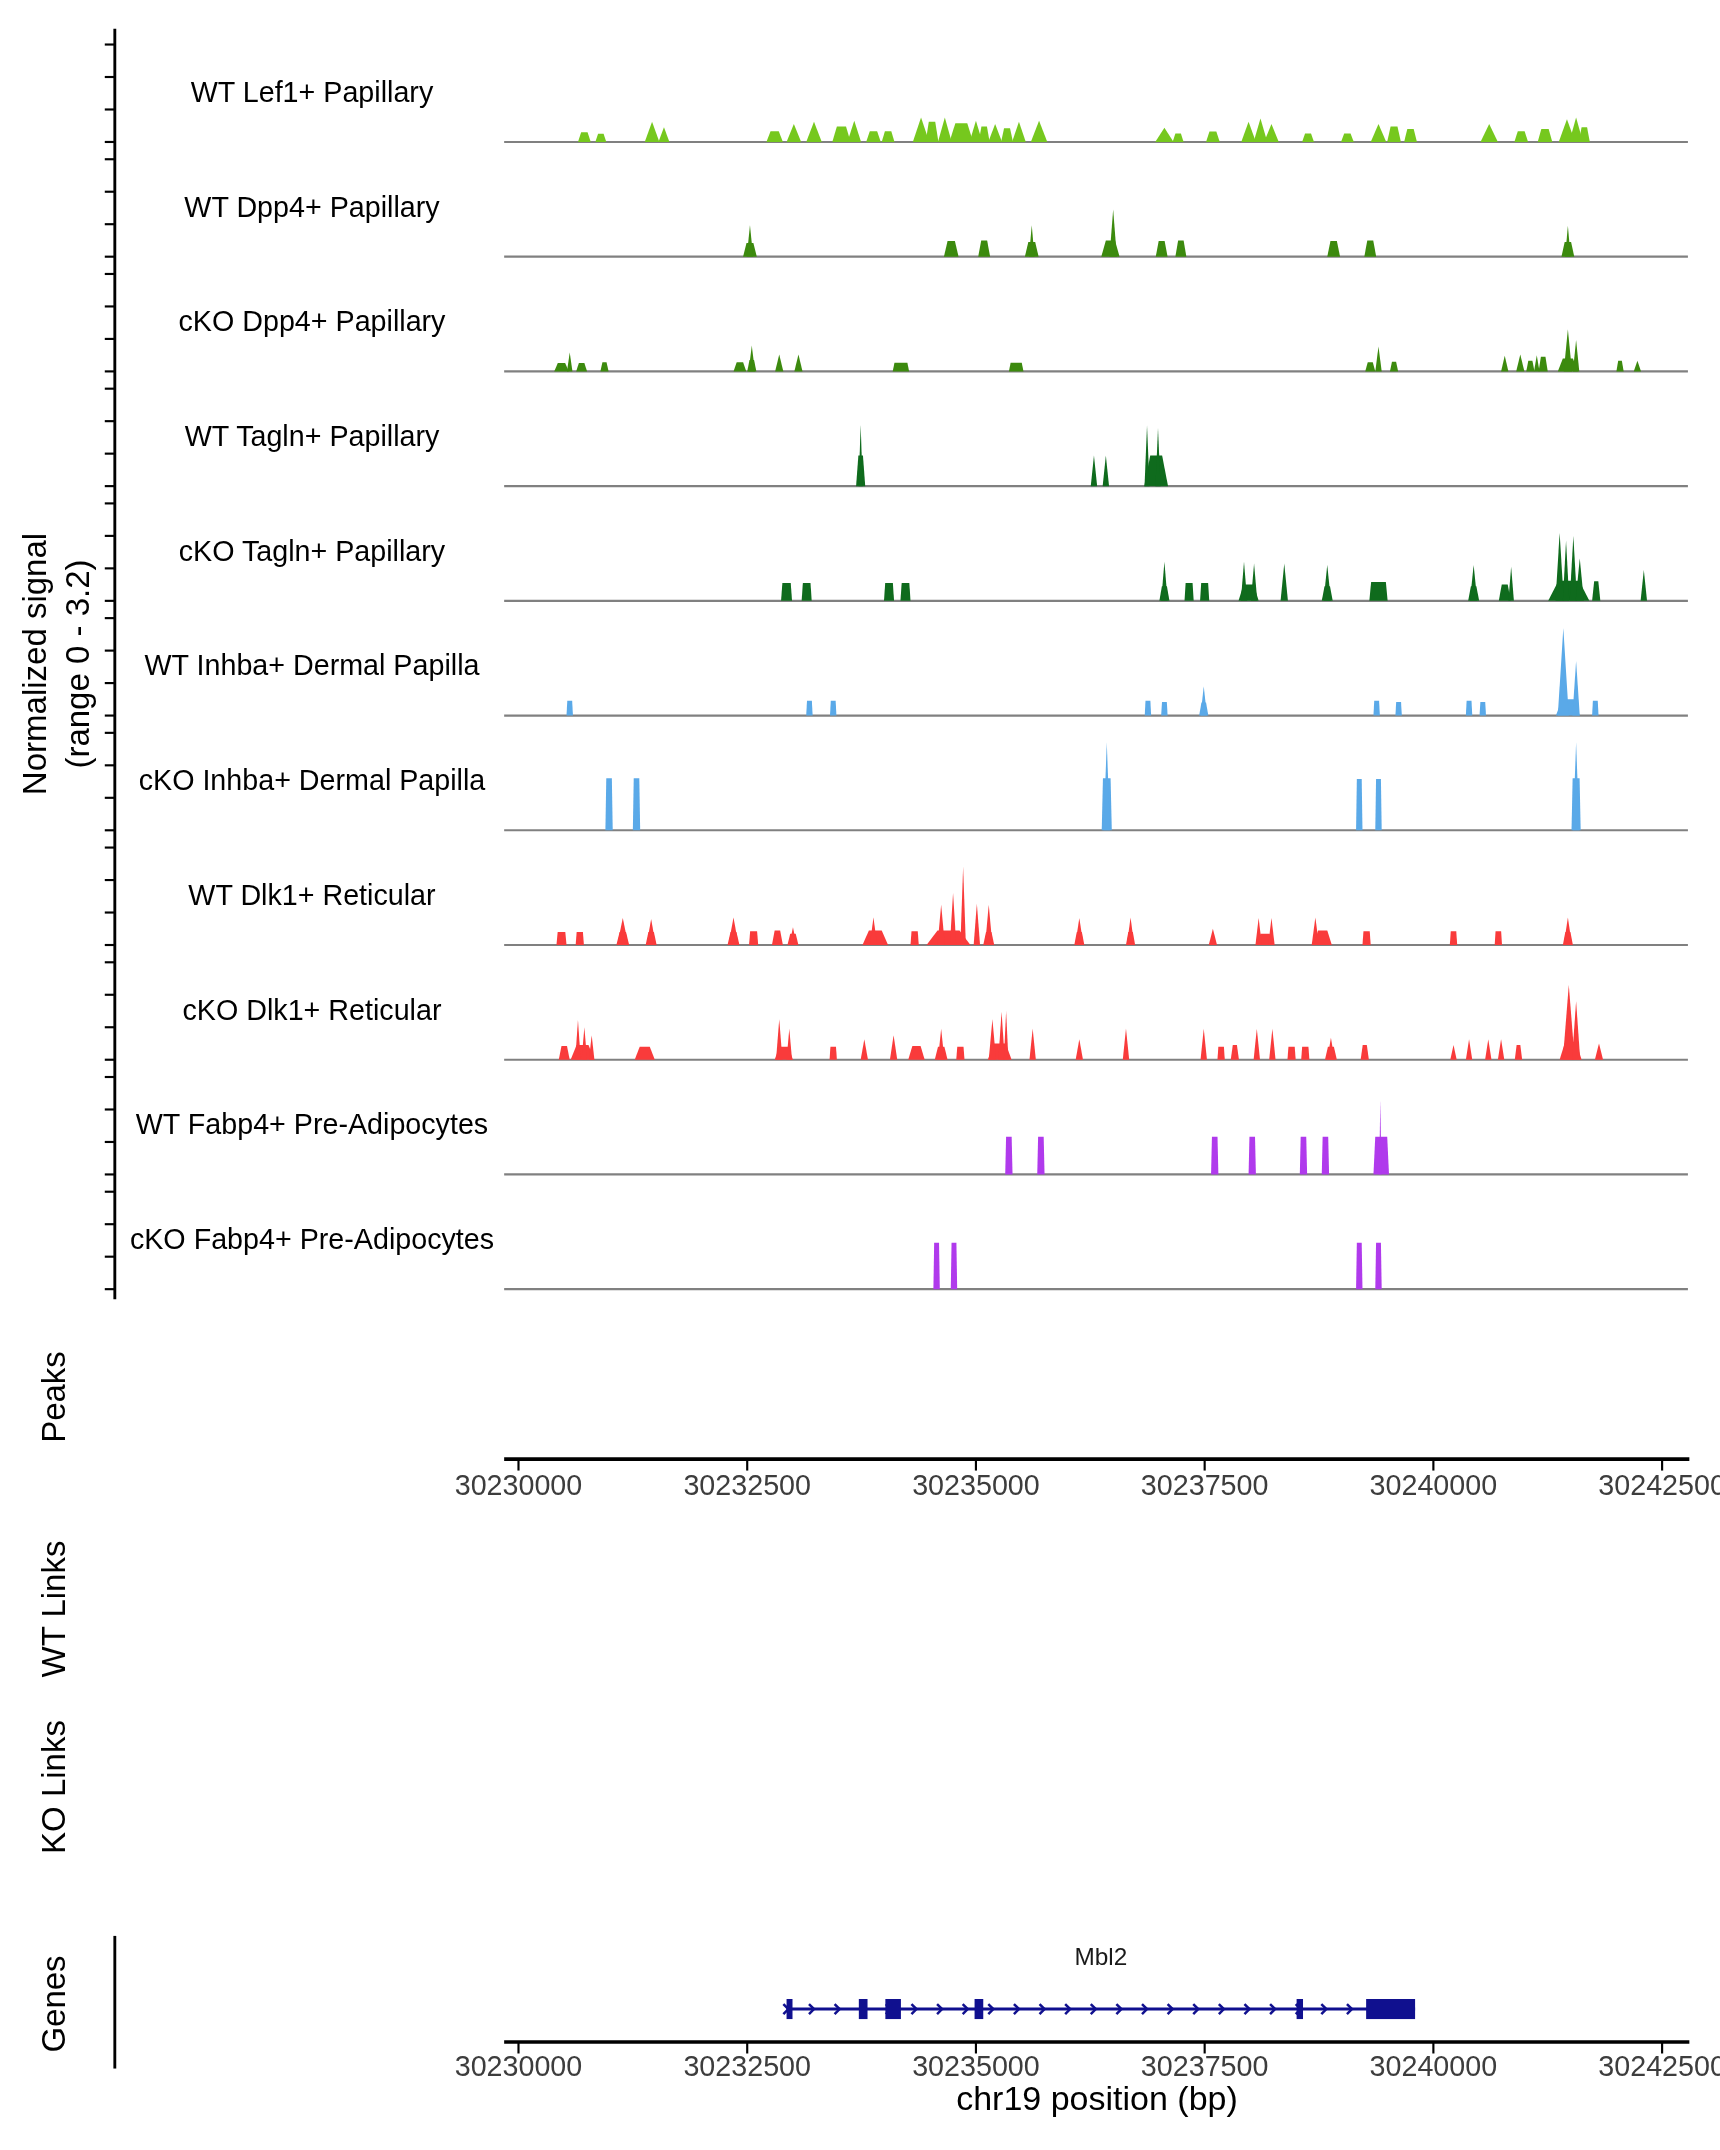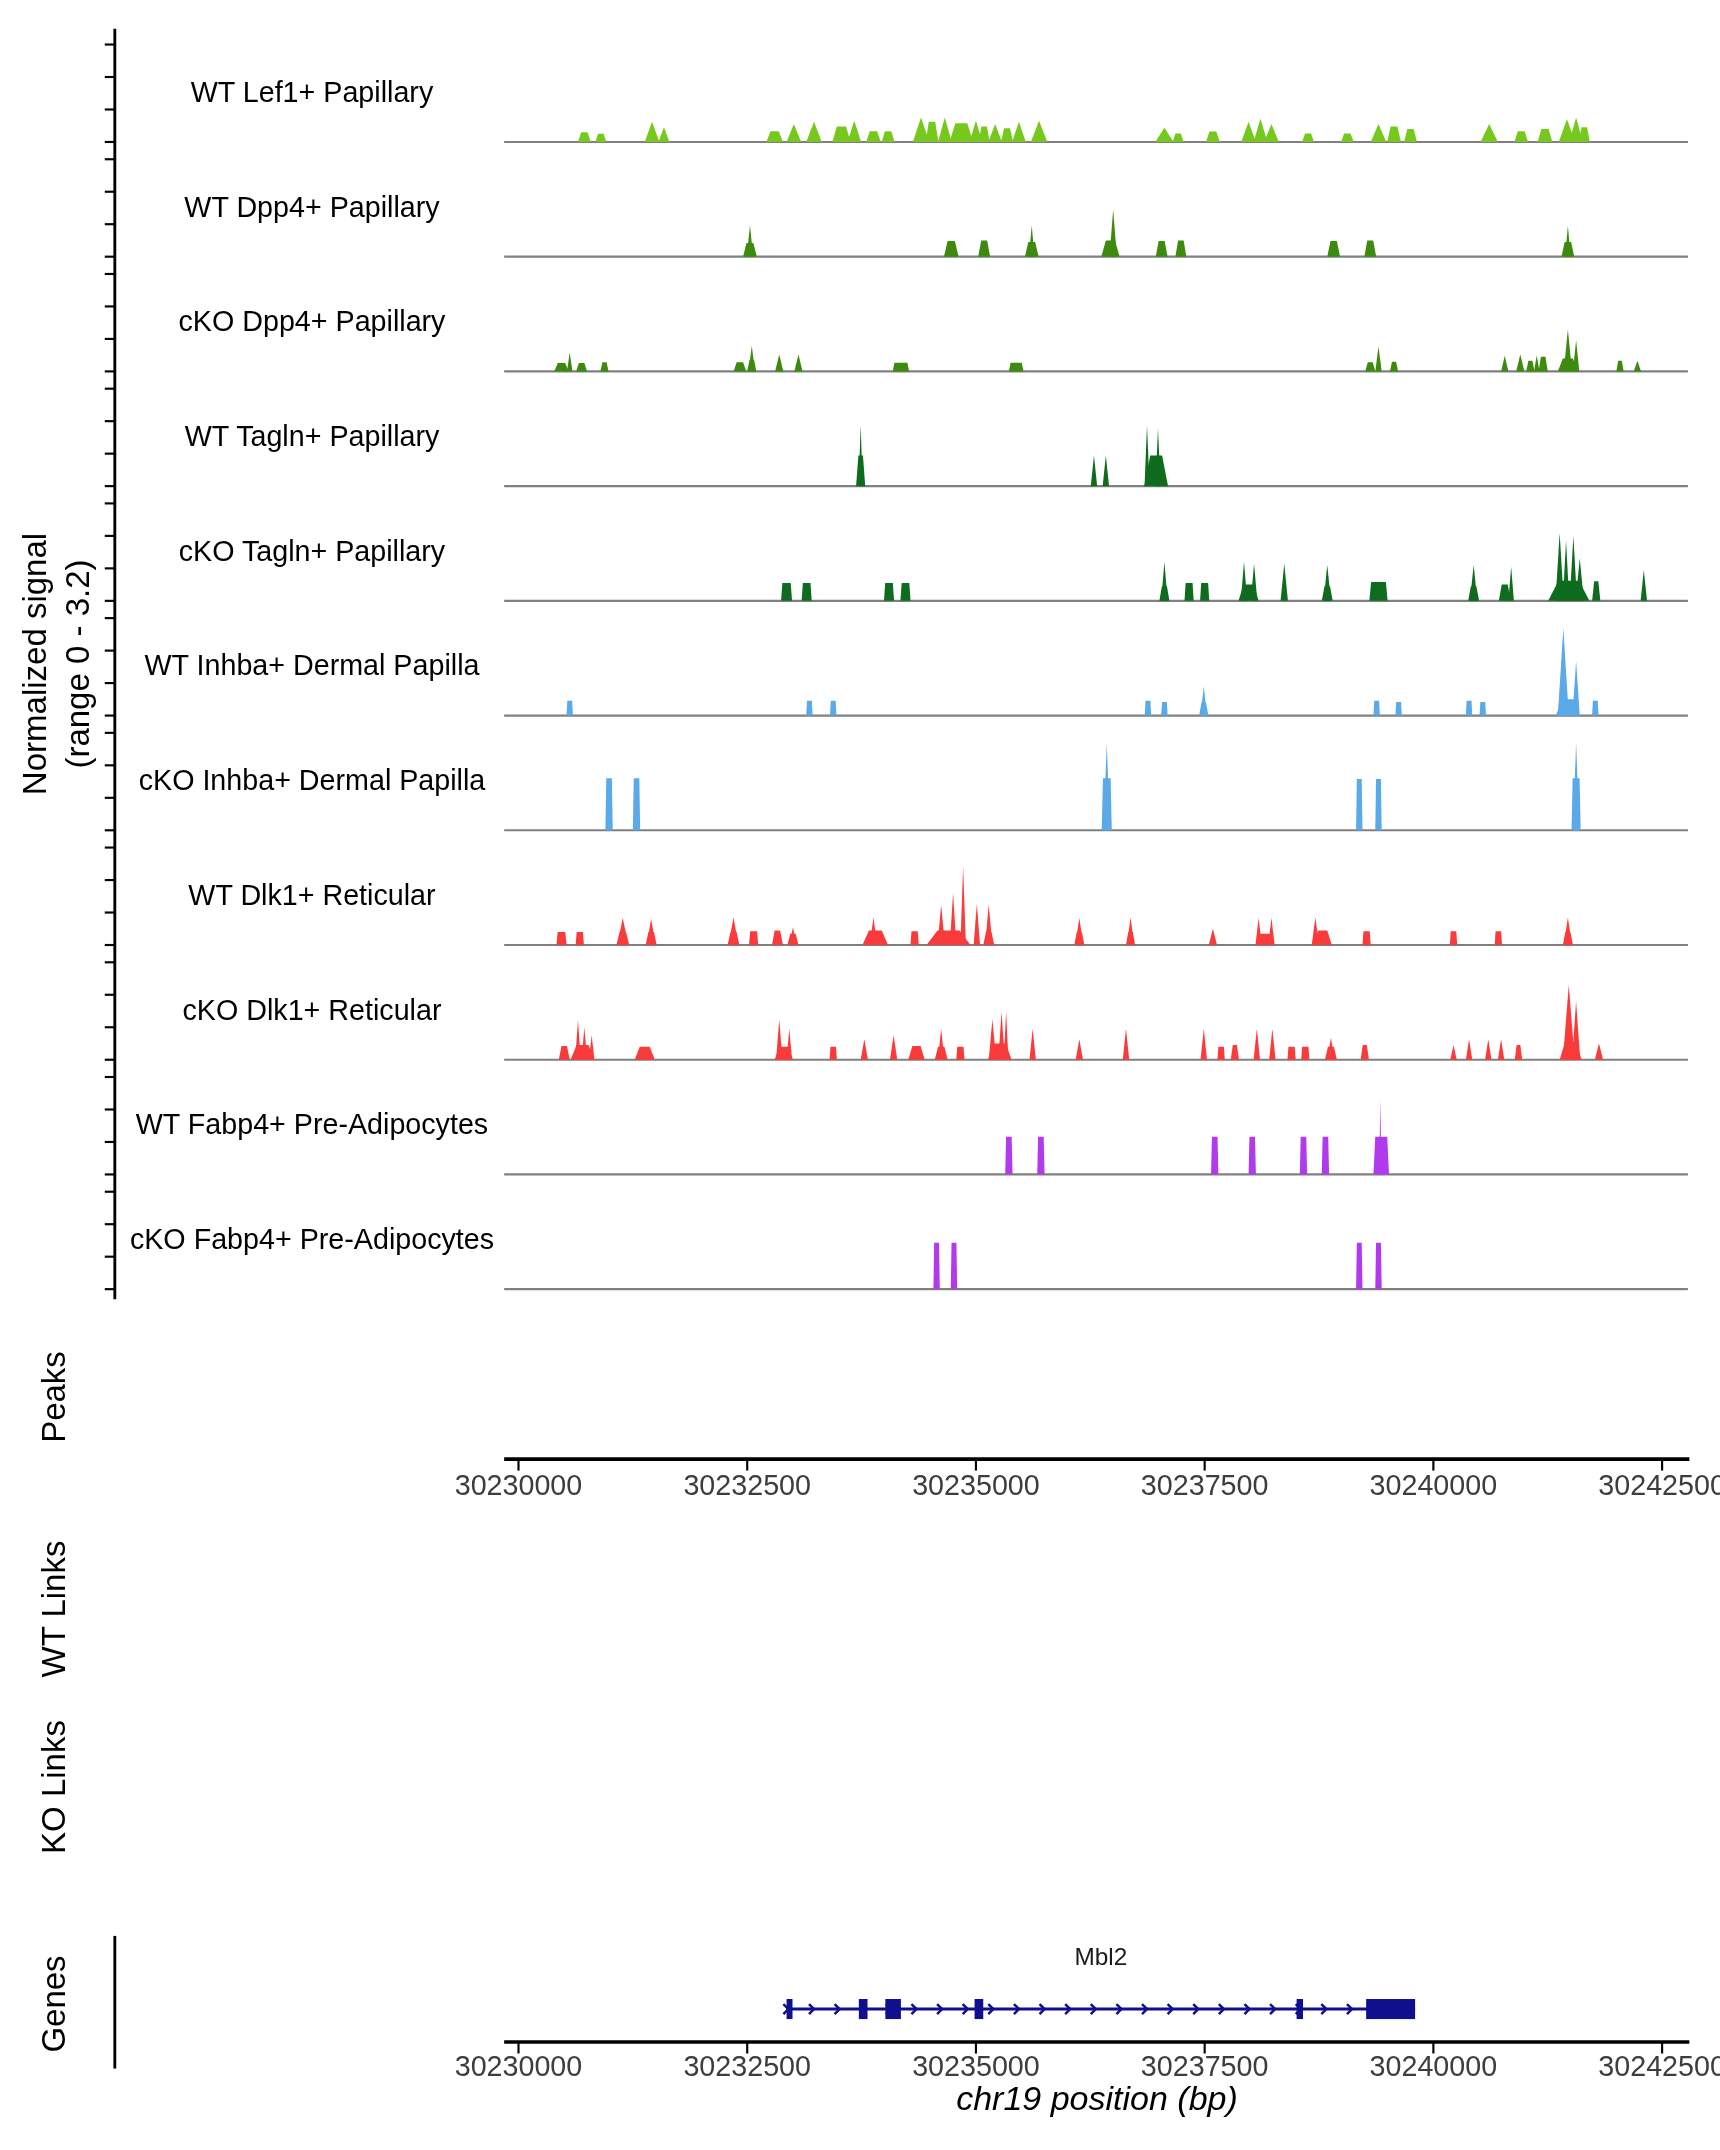--- a/index.html
+++ b/index.html
@@ -3,21 +3,21 @@
 <meta charset="utf-8">
 <style>
   html,body{margin:0;padding:0;background:#ffffff;}
   .fig{position:relative;width:1721px;height:2151px;background:#ffffff;
        font-family:"Liberation Sans","DejaVu Sans",sans-serif;color:#000;}
   .fig svg{position:absolute;left:0;top:0;}
   .rotlab{position:absolute;transform:translate(-50%,-50%) rotate(-90deg);
           white-space:nowrap;text-align:center;color:#000;}
   .ylab{font-size:33px;line-height:1.3;}
   .seclab{font-size:33px;}
-  .xlab{position:absolute;transform:translate(-50%,-50%);font-size:34px;color:#000;white-space:nowrap;font-style:italic;}
+  .xlab{position:absolute;transform:translate(-50%,-50%);font-size:34px;color:#000;white-space:nowrap;}
 </style>
 </head>
 <body>
 
 <div class="fig">
 
   <div class="rotlab ylab" style="left:57px;top:664px;">
     <span>Normalized signal</span><br>
     <span>(range 0 - 3.2)</span>
   </div>

